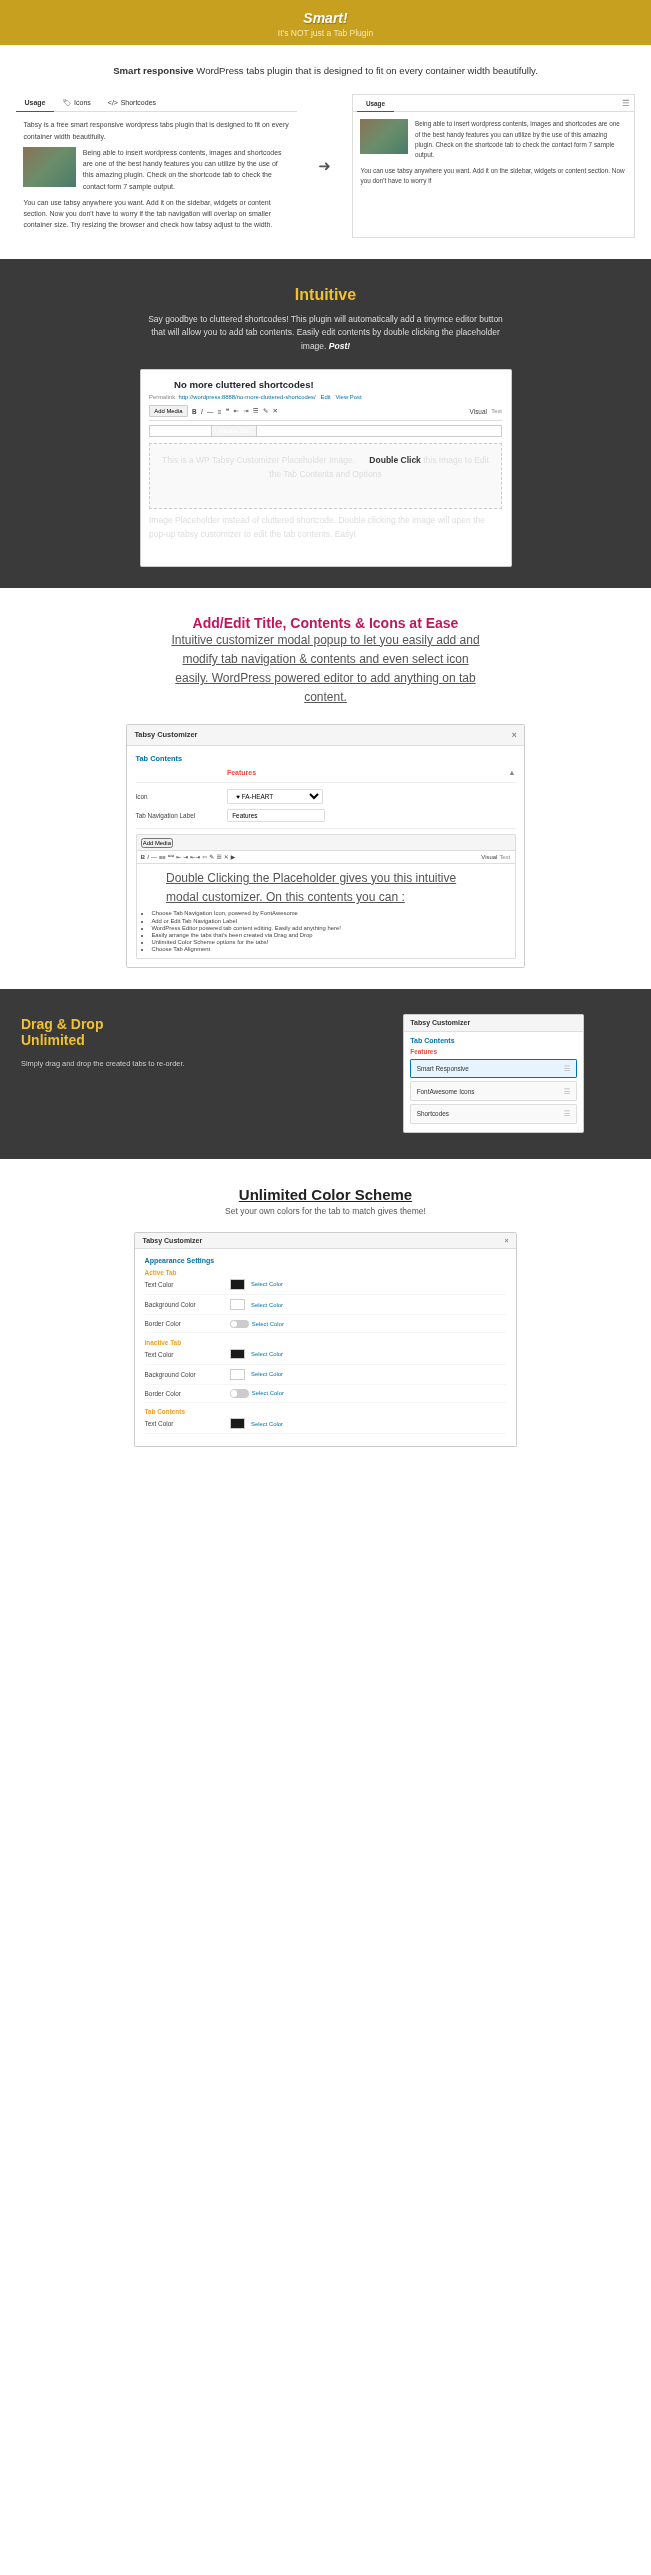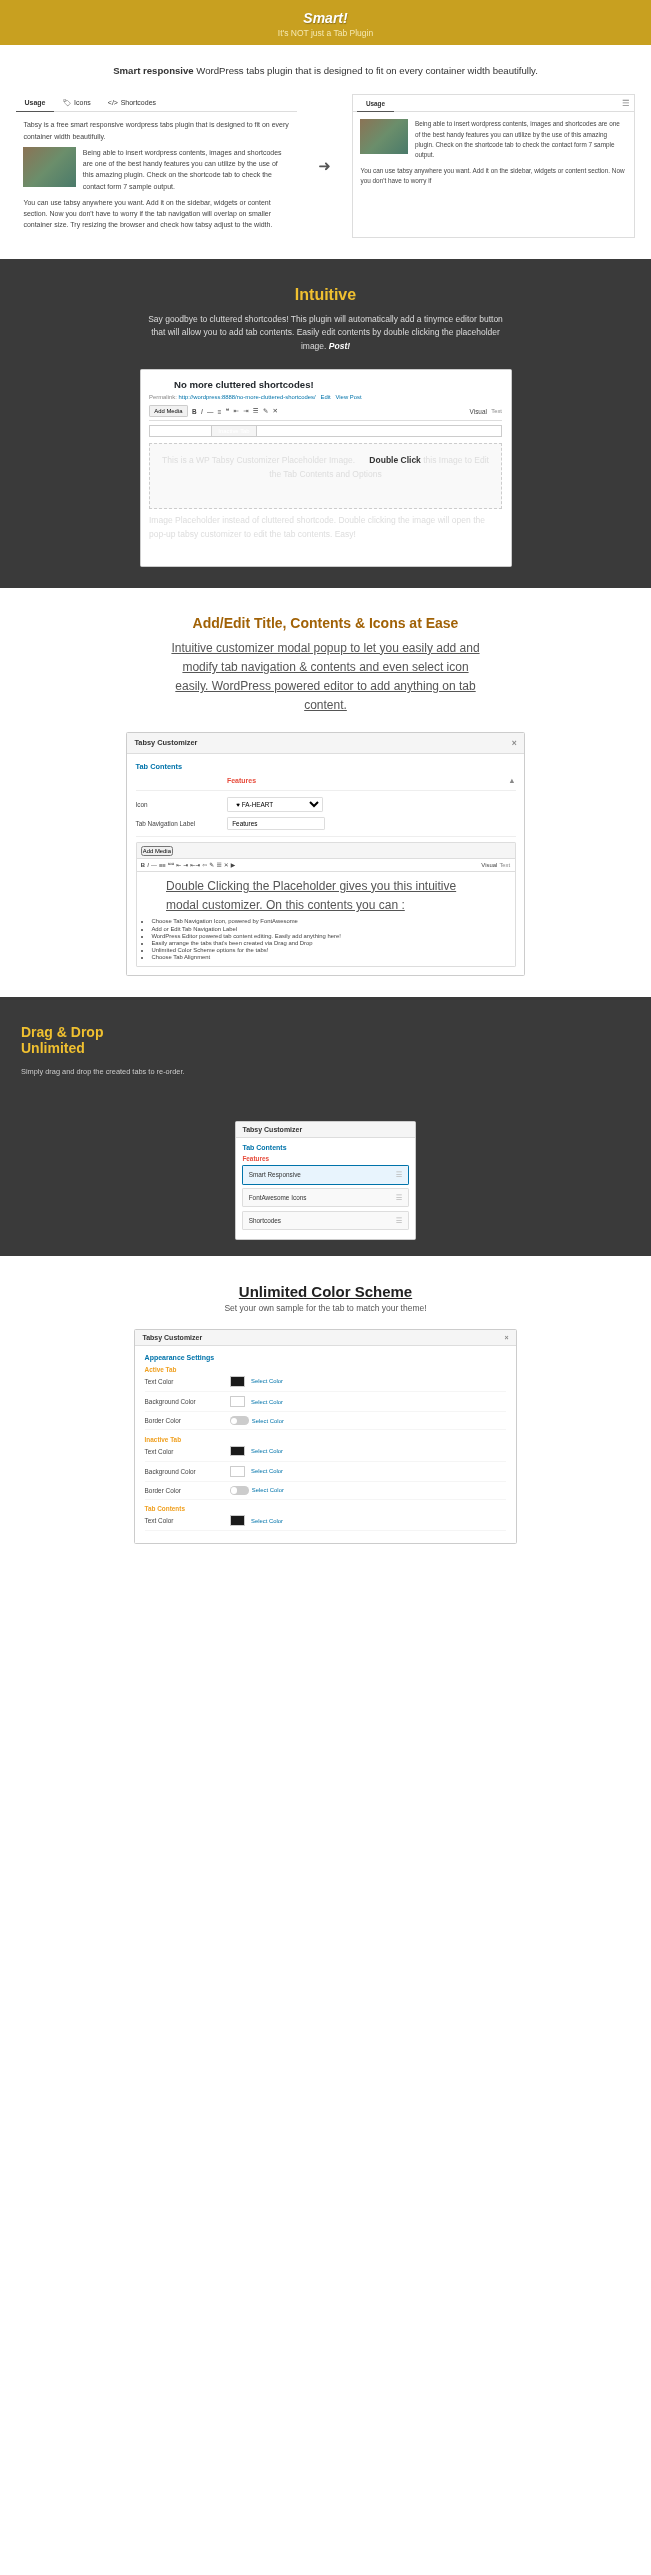--- a/index.html
+++ b/index.html
@@ -196,22 +196,22 @@
     }
 
     
     .add-edit-section {
       padding: 27px 32px 21px;
       text-align: center;
     }
     .add-edit-section h2 {
       font-size: 14px;
       font-weight: bold;
-      margin-bottom: 8px;
-      color: #a16207;
+      margin-bottom: 0;
+      color: #be185d;
     }
     .add-edit-section p {
       font-size: 12px;
       line-height: 1.6;
       color: #555;
       max-width: 319px;
       margin: 0 auto 16px;
       text-decoration: underline;
     }
 
@@ -296,21 +296,20 @@
     .modal-editor-content p { margin-bottom: 3.2px; }
     .modal-editor-content ul { margin-left: 9.6px; }
     .modal-editor-content li { margin-bottom: 1.1px; }
 
     
     .drag-section {
       background: #3a3a3a;
       display: flex;
       gap: 0;
       min-height: 170px;
-      flex-direction: column;
     }
     .drag-left {
       flex: 1;
       padding: 27px 21px;
       color: #fff;
     }
     .drag-left h2 {
       color: #f0c030;
       font-size: 14px;
       font-weight: bold;
@@ -686,21 +685,21 @@
           <span>Shortcodes</span>
           <span class="drag-handle">☰</span>
         </div>
       </div>
     </div>
   </div>
 </section>
 
 <section class="color-section">
   <h2>Unlimited Color Scheme</h2>
-  <p>Set your own sample for the tab to match your theme!</p>
+  <p>Set your own colors for the tab to match gives theme!</p>
 
   <div class="appearance-modal">
     <div class="appearance-modal-header">
       <span>Tabsy Customizer</span>
       <span style="cursor:pointer; color:#888;">×</span>
     </div>
     <div class="appearance-modal-body">
       <div class="appearance-section-title">Appearance Settings</div>
 
       <div class="appearance-sub-title">Active Tab</div>

